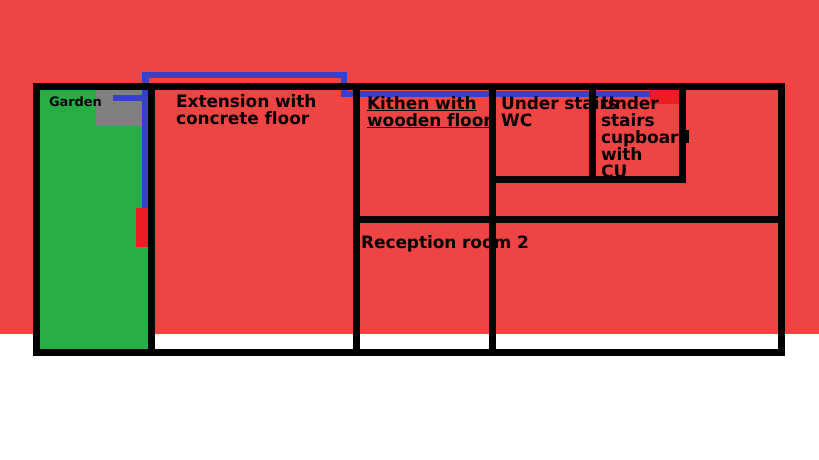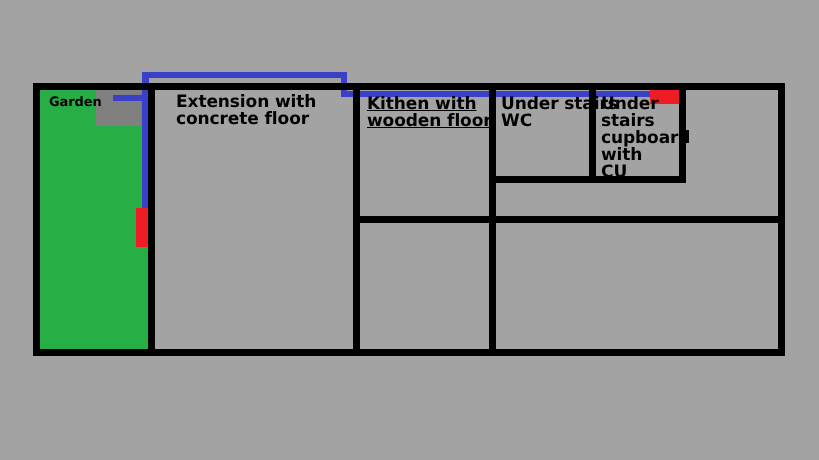--- a/index.html
+++ b/index.html
@@ -10,22 +10,22 @@
   }
   body {
     width: 819px;
     height: 460px;
     overflow: hidden;
     font-family: "DejaVu Sans", sans-serif;
   }
   #canvas {
     position: relative;
     width: 819px;
-    height: 460px;
-    background: #a3a3a3;
+    height: 334px;
+    background: #ef4444;
   }
 
   
   .fill {
     position: absolute;
   }
   .garden-fill {
     background: #27ae45;
   }
   .shed-fill {
@@ -119,15 +119,16 @@
 wooden floor</div>
 
   <div class="label narrow" style="left:601px; top:96px;">Under
 stairs
 cupboard
 with CU</div>
 
   <div class="label" style="left:501px; top:96px;">Under stairs
 WC</div>
 
+  <div class="label" style="left:361px; top:235px;">Reception room 2</div>
 
 
 </div>
 
 </body></html>

